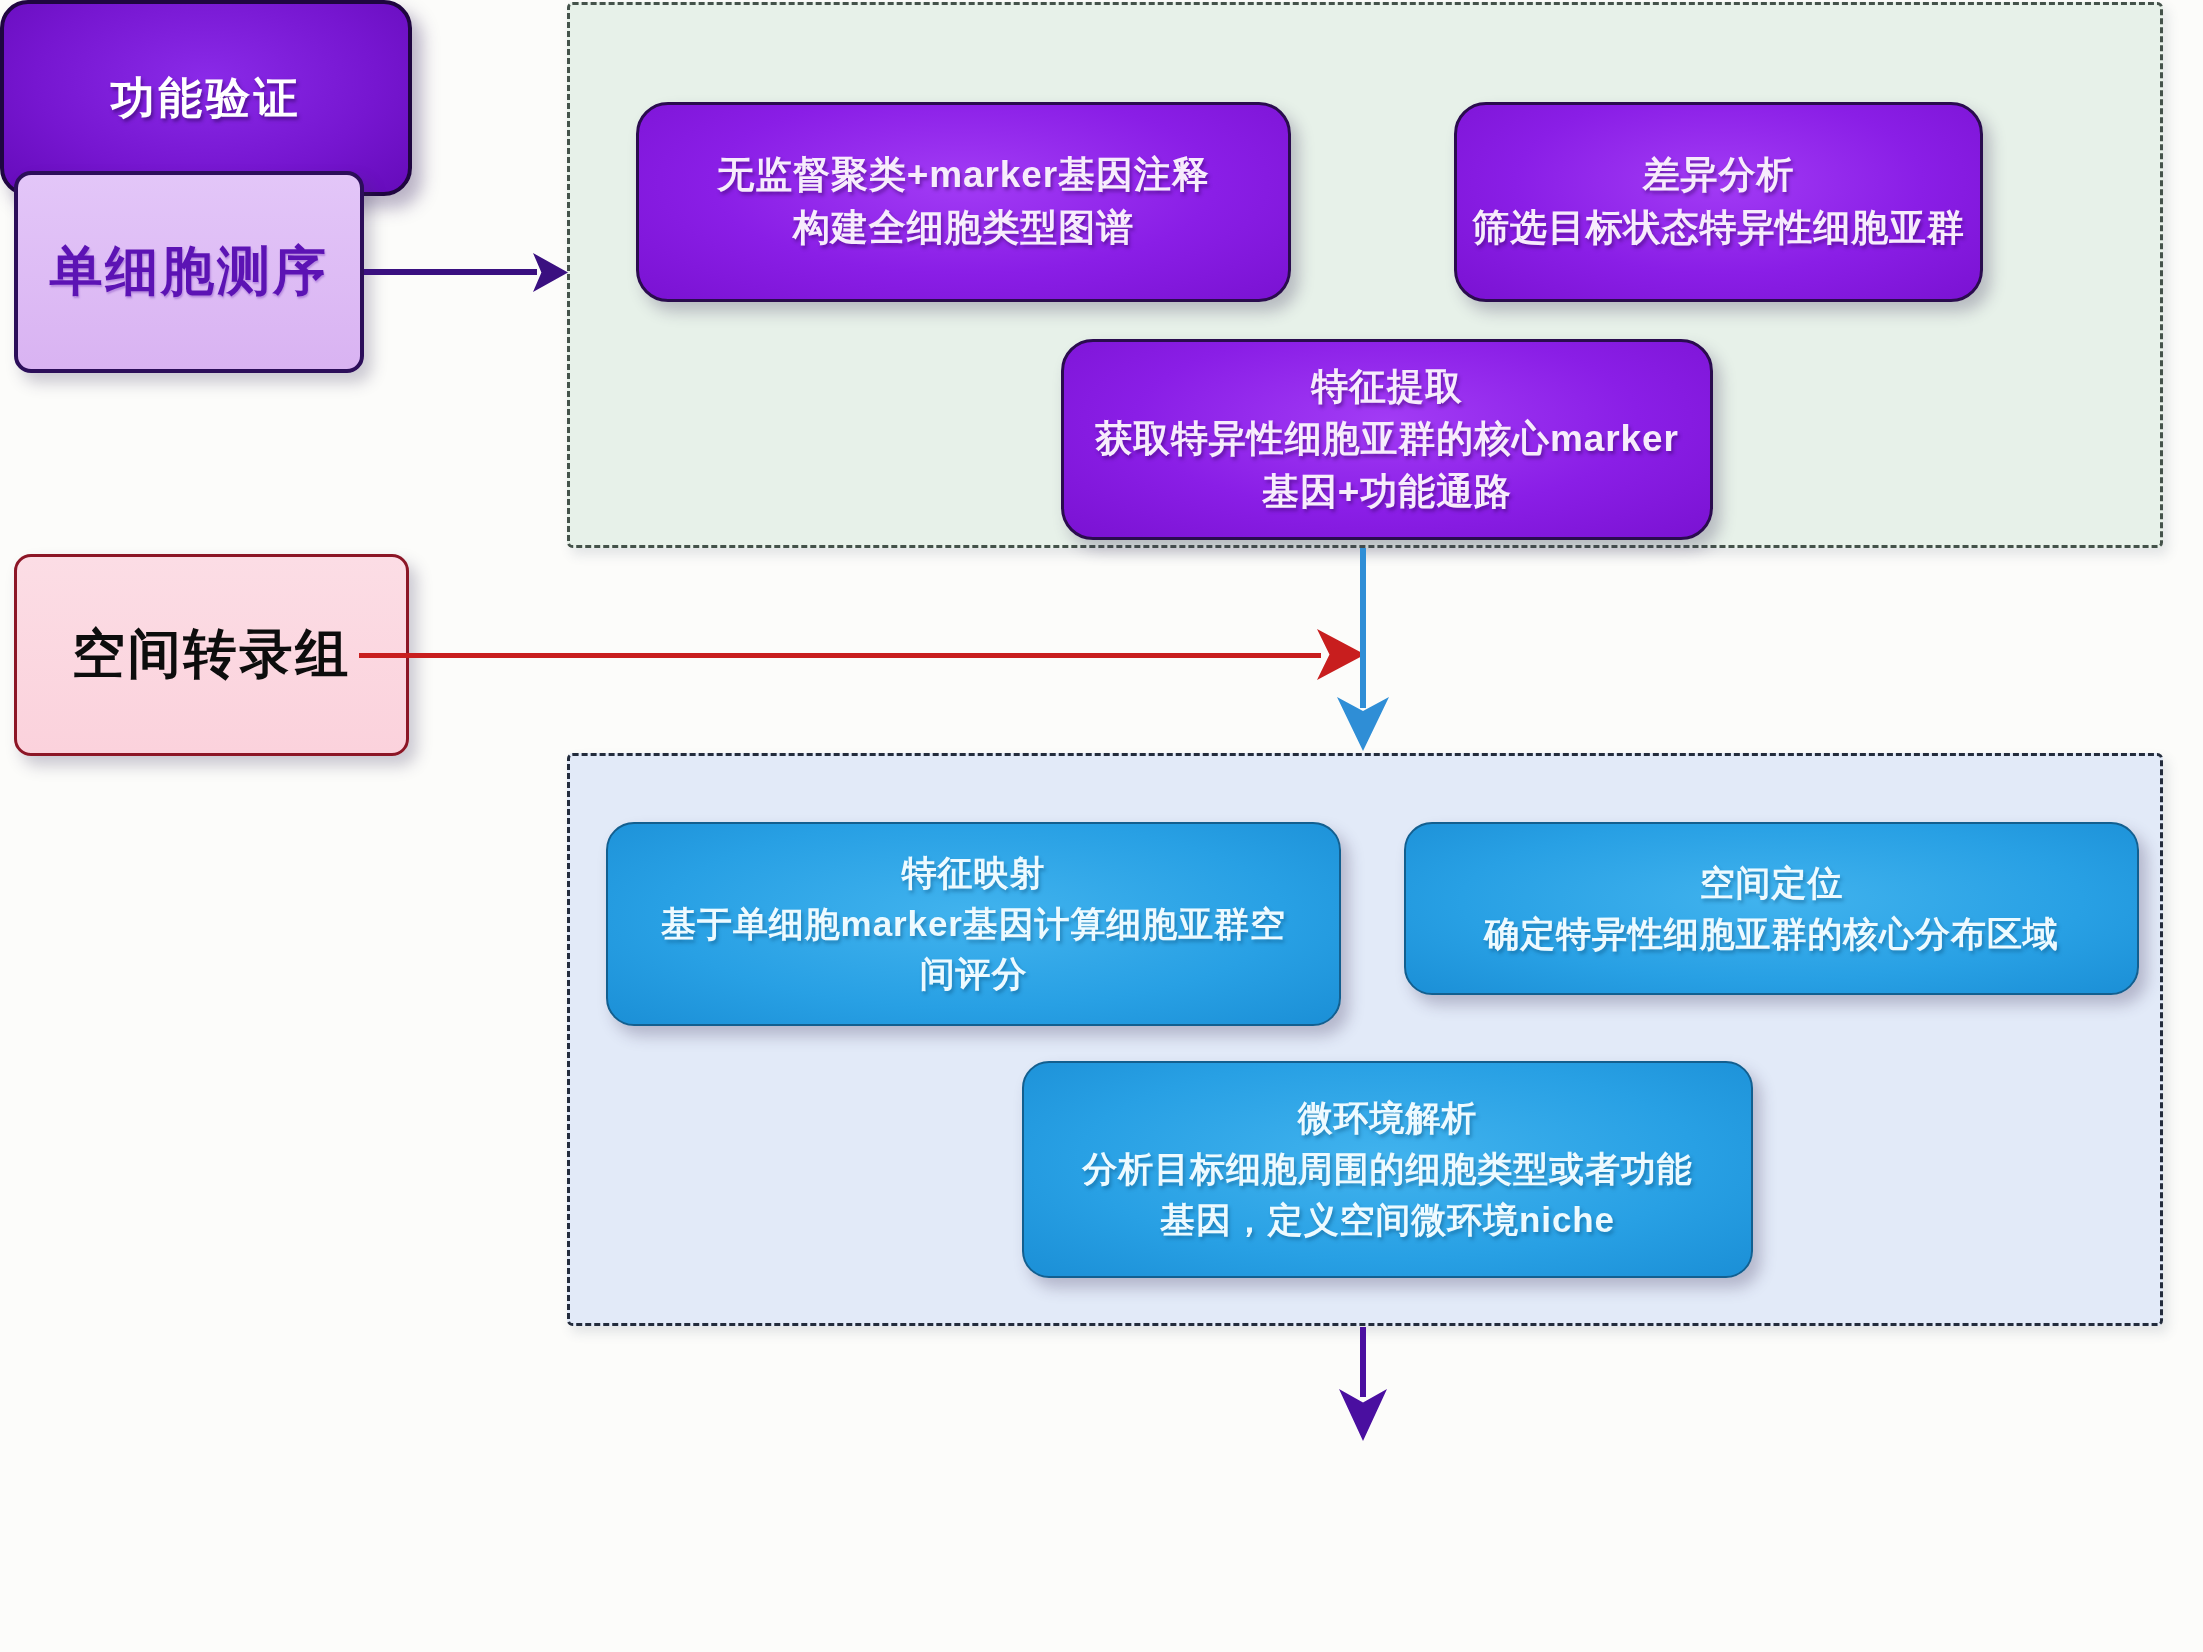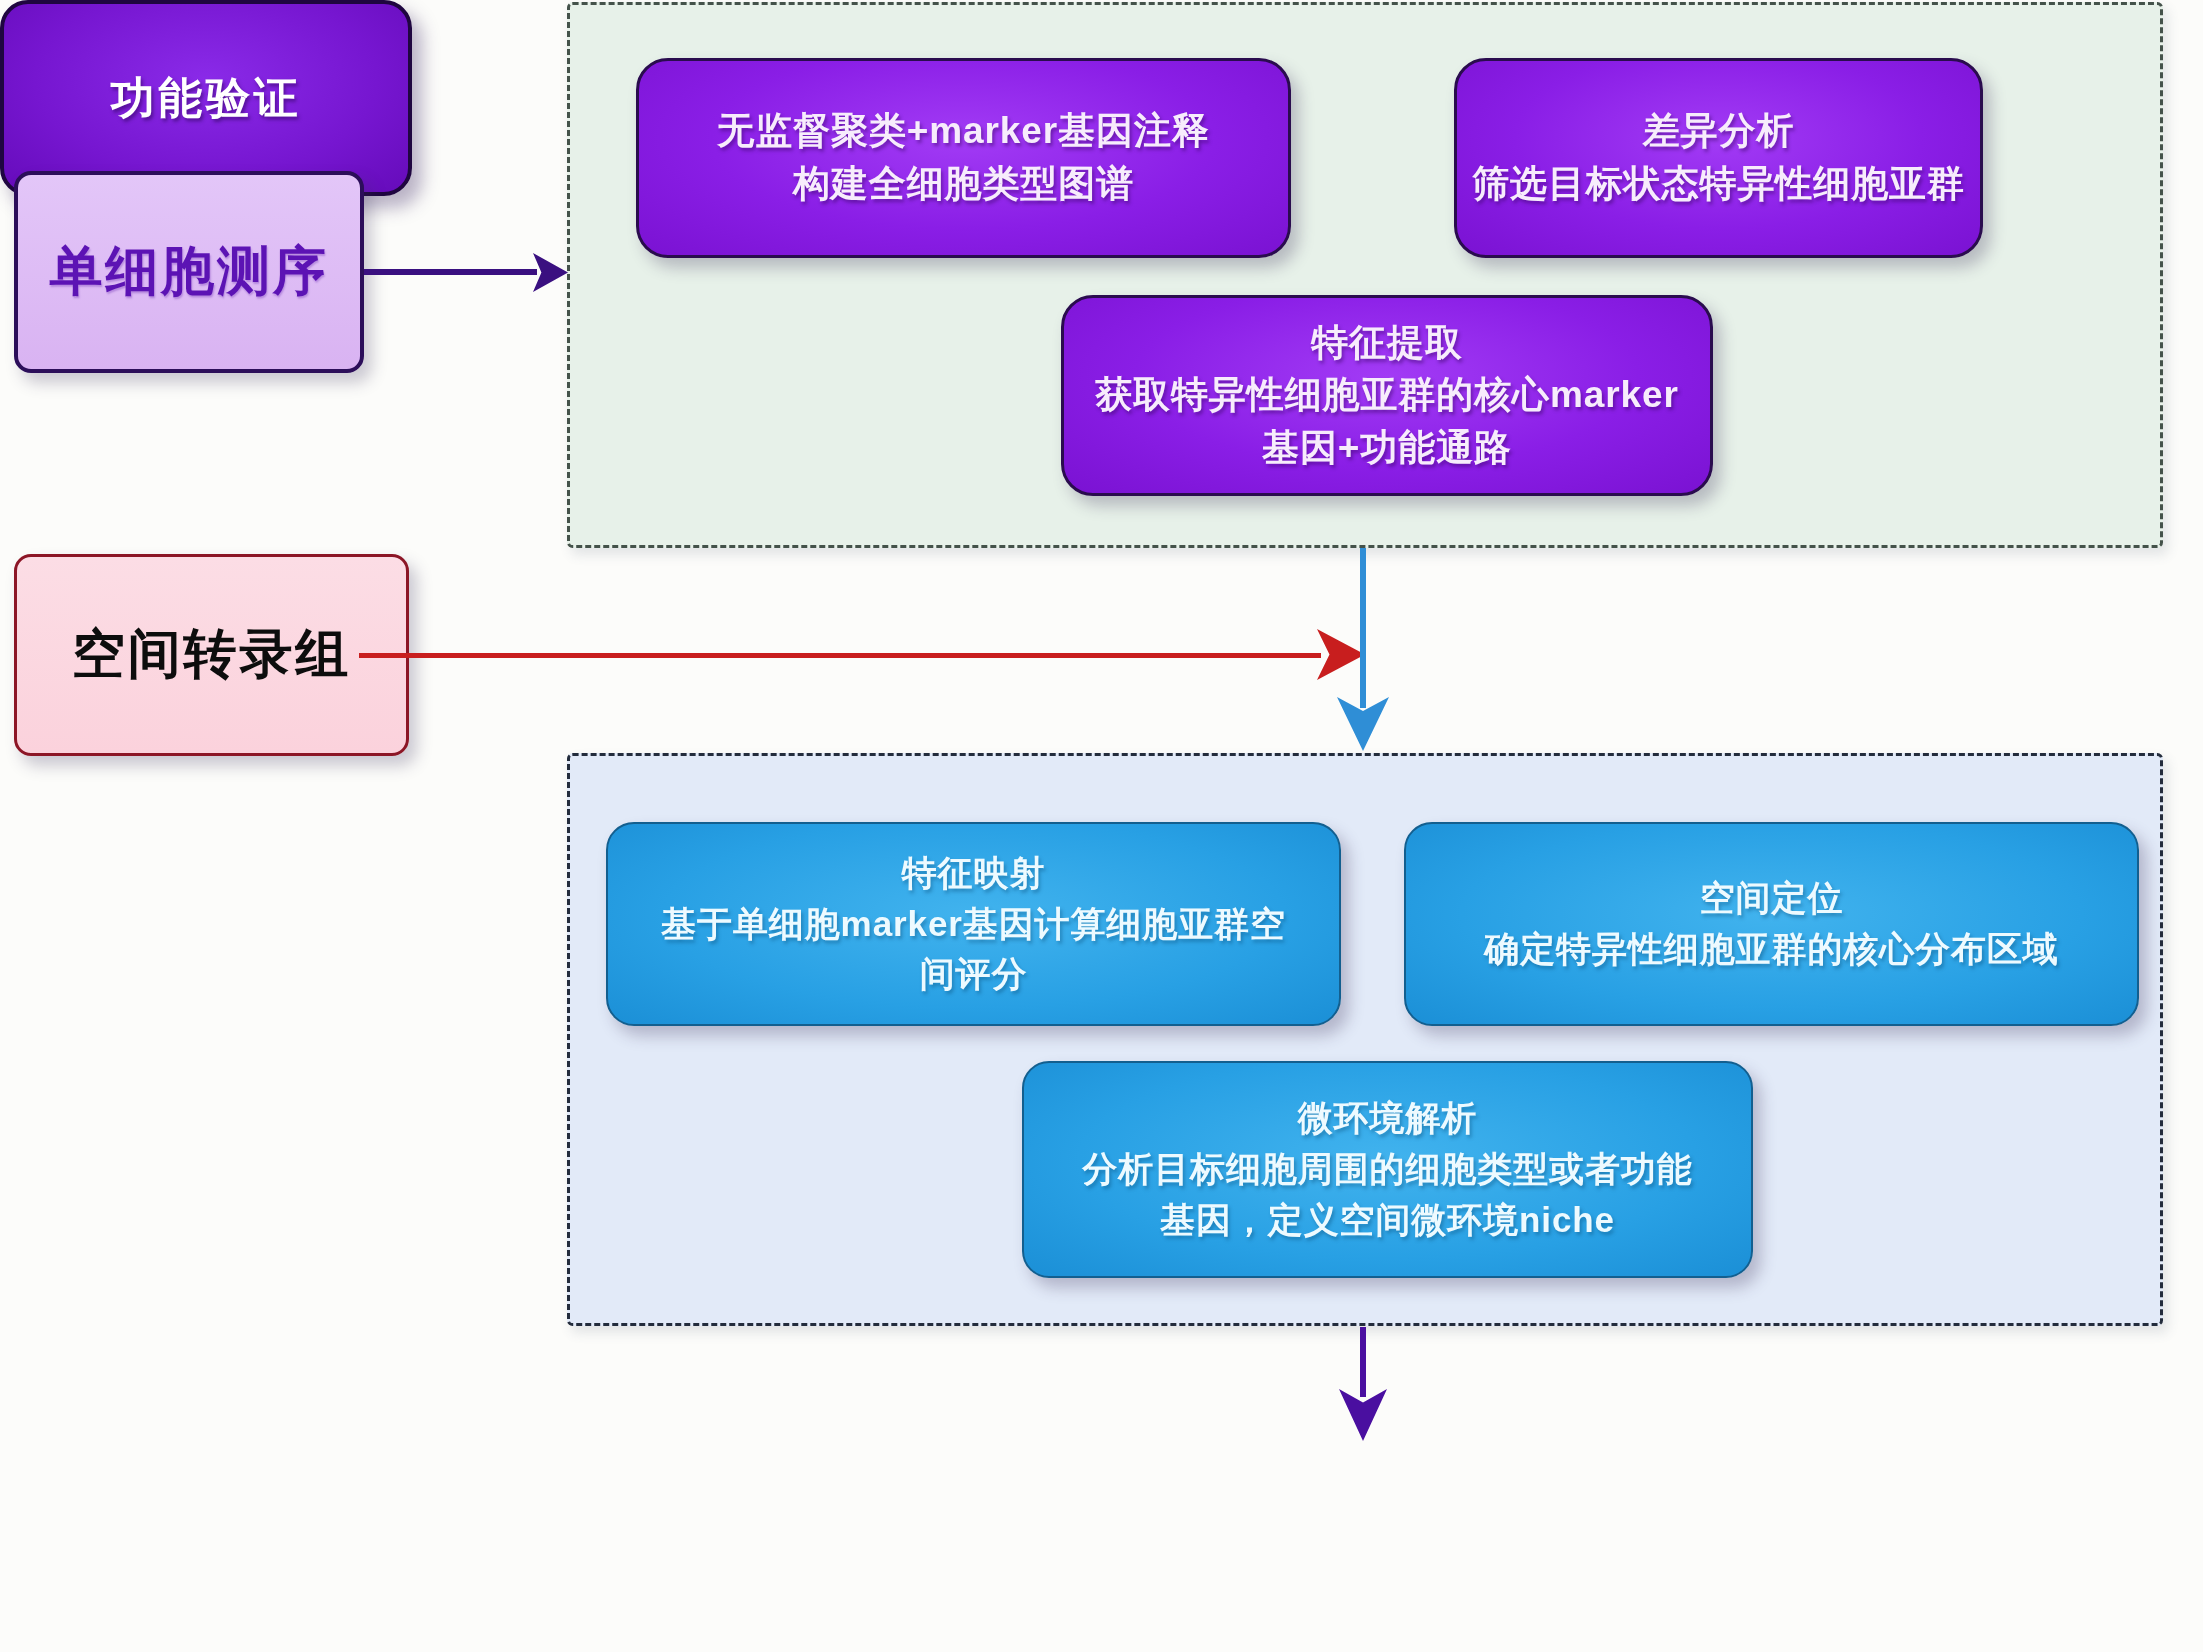--- a/index.html
+++ b/index.html
@@ -67,34 +67,35 @@
     box-shadow:7.5px 9.3px 15px rgba(60,50,90,.28);
   }
   .node-text{white-space:pre-line;}
   .node-purple{
     background:radial-gradient(ellipse at 50% 40%, var(--node-purple-light) 0%, var(--node-purple) 55%, var(--node-purple-dark) 100%);
     border:3.7px solid var(--node-purple-border);
     border-radius:32px;
     color:var(--node-purple-text);
     font-size:37px;line-height:1.42;letter-spacing:0.9px;
     text-shadow:1.9px 2.8px 3.7px rgba(50,0,90,.45);
+    margin-top:44px;
   }
   .node-blue{
     background:radial-gradient(ellipse at 50% 45%, var(--node-blue-light) 0%, var(--node-blue) 60%, var(--node-blue-dark) 100%);
     border:2.8px solid var(--node-blue-border);
     border-radius:28px;
     color:var(--node-blue-text);
     font-size:35px;line-height:1.45;letter-spacing:0.9px;
     text-shadow:1.9px 2.8px 3.7px rgba(0,60,100,.35);
   }
   #node-clustering{left:636px;top:58px;width:655px;height:200px;}
   #node-differential{left:1454px;top:58px;width:529px;height:200px;text-align:center;}
   #node-feature-extraction{left:1061px;top:295px;width:652px;height:201px;}
   #node-feature-mapping{left:606px;top:822px;width:735px;height:204px;}
-  #node-spatial-localization{left:1404px;top:822px;width:735px;height:204px;}
+  #node-spatial-localization{left:1404px;top:822px;width:735px;height:173px;}
   #node-microenvironment{left:1022px;top:1061px;width:731px;height:217px;border-radius:27px;}
   .input-node{
     position:absolute;
     display:flex;align-items:center;justify-content:center;
     font-weight:bold;
     font-size:53px;letter-spacing:2.8px;
     border-radius:17px;
     box-shadow:7.5px 9.3px 15px rgba(60,50,90,.25);
   }
   #input-single-cell{

